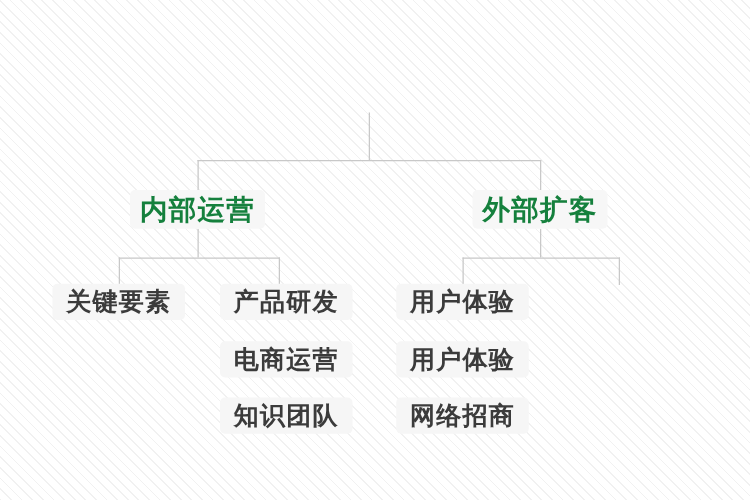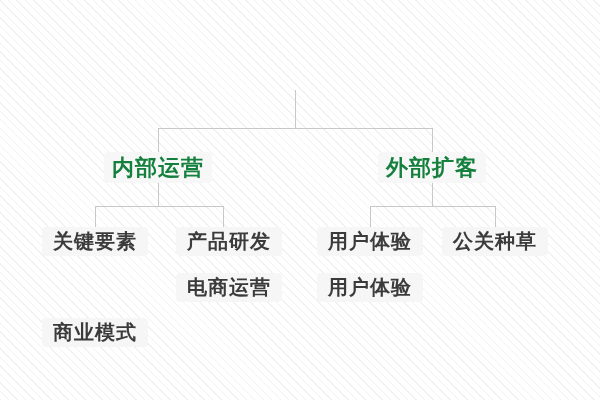--- a/index.html
+++ b/index.html
@@ -60,35 +60,35 @@
   <div class="node branch b0">
     <span>内部运营</span>
   </div>
   <div class="node branch b1">
     <span>外部扩客</span>
   </div>
 
   <div class="node leaf c0 r0">
     <span>关键要素</span>
   </div>
-  <div class="node leaf c0 r2">
-    <span>商业模式</span>
-  </div>
 
   <div class="node leaf c1 r0">
     <span>产品研发</span>
   </div>
   <div class="node leaf c1 r1">
     <span>电商运营</span>
+  </div>
+  <div class="node leaf c1 r2">
+    <span>知识团队</span>
   </div>
 
   <div class="node leaf c2 r0">
     <span>用户体验</span>
   </div>
   <div class="node leaf c2 r1">
     <span>用户体验</span>
   </div>
+  <div class="node leaf c2 r2">
+    <span>网络招商</span>
+  </div>
 
-  <div class="node leaf c3 r0">
-    <span>公关种草</span>
-  </div>
 
 </div>
 
 </body></html>

